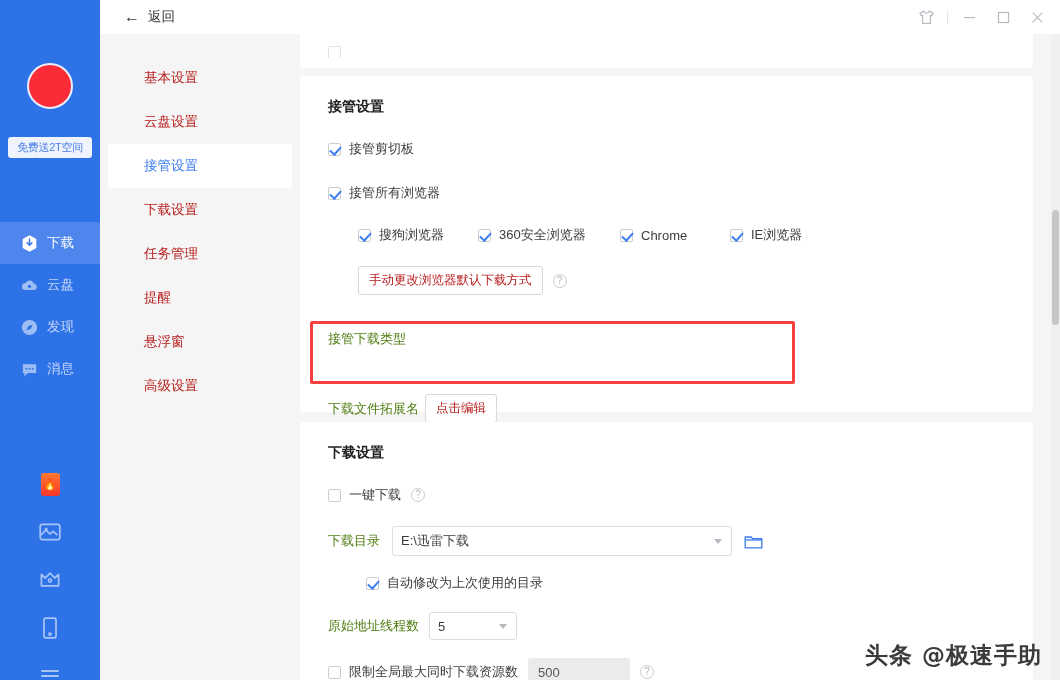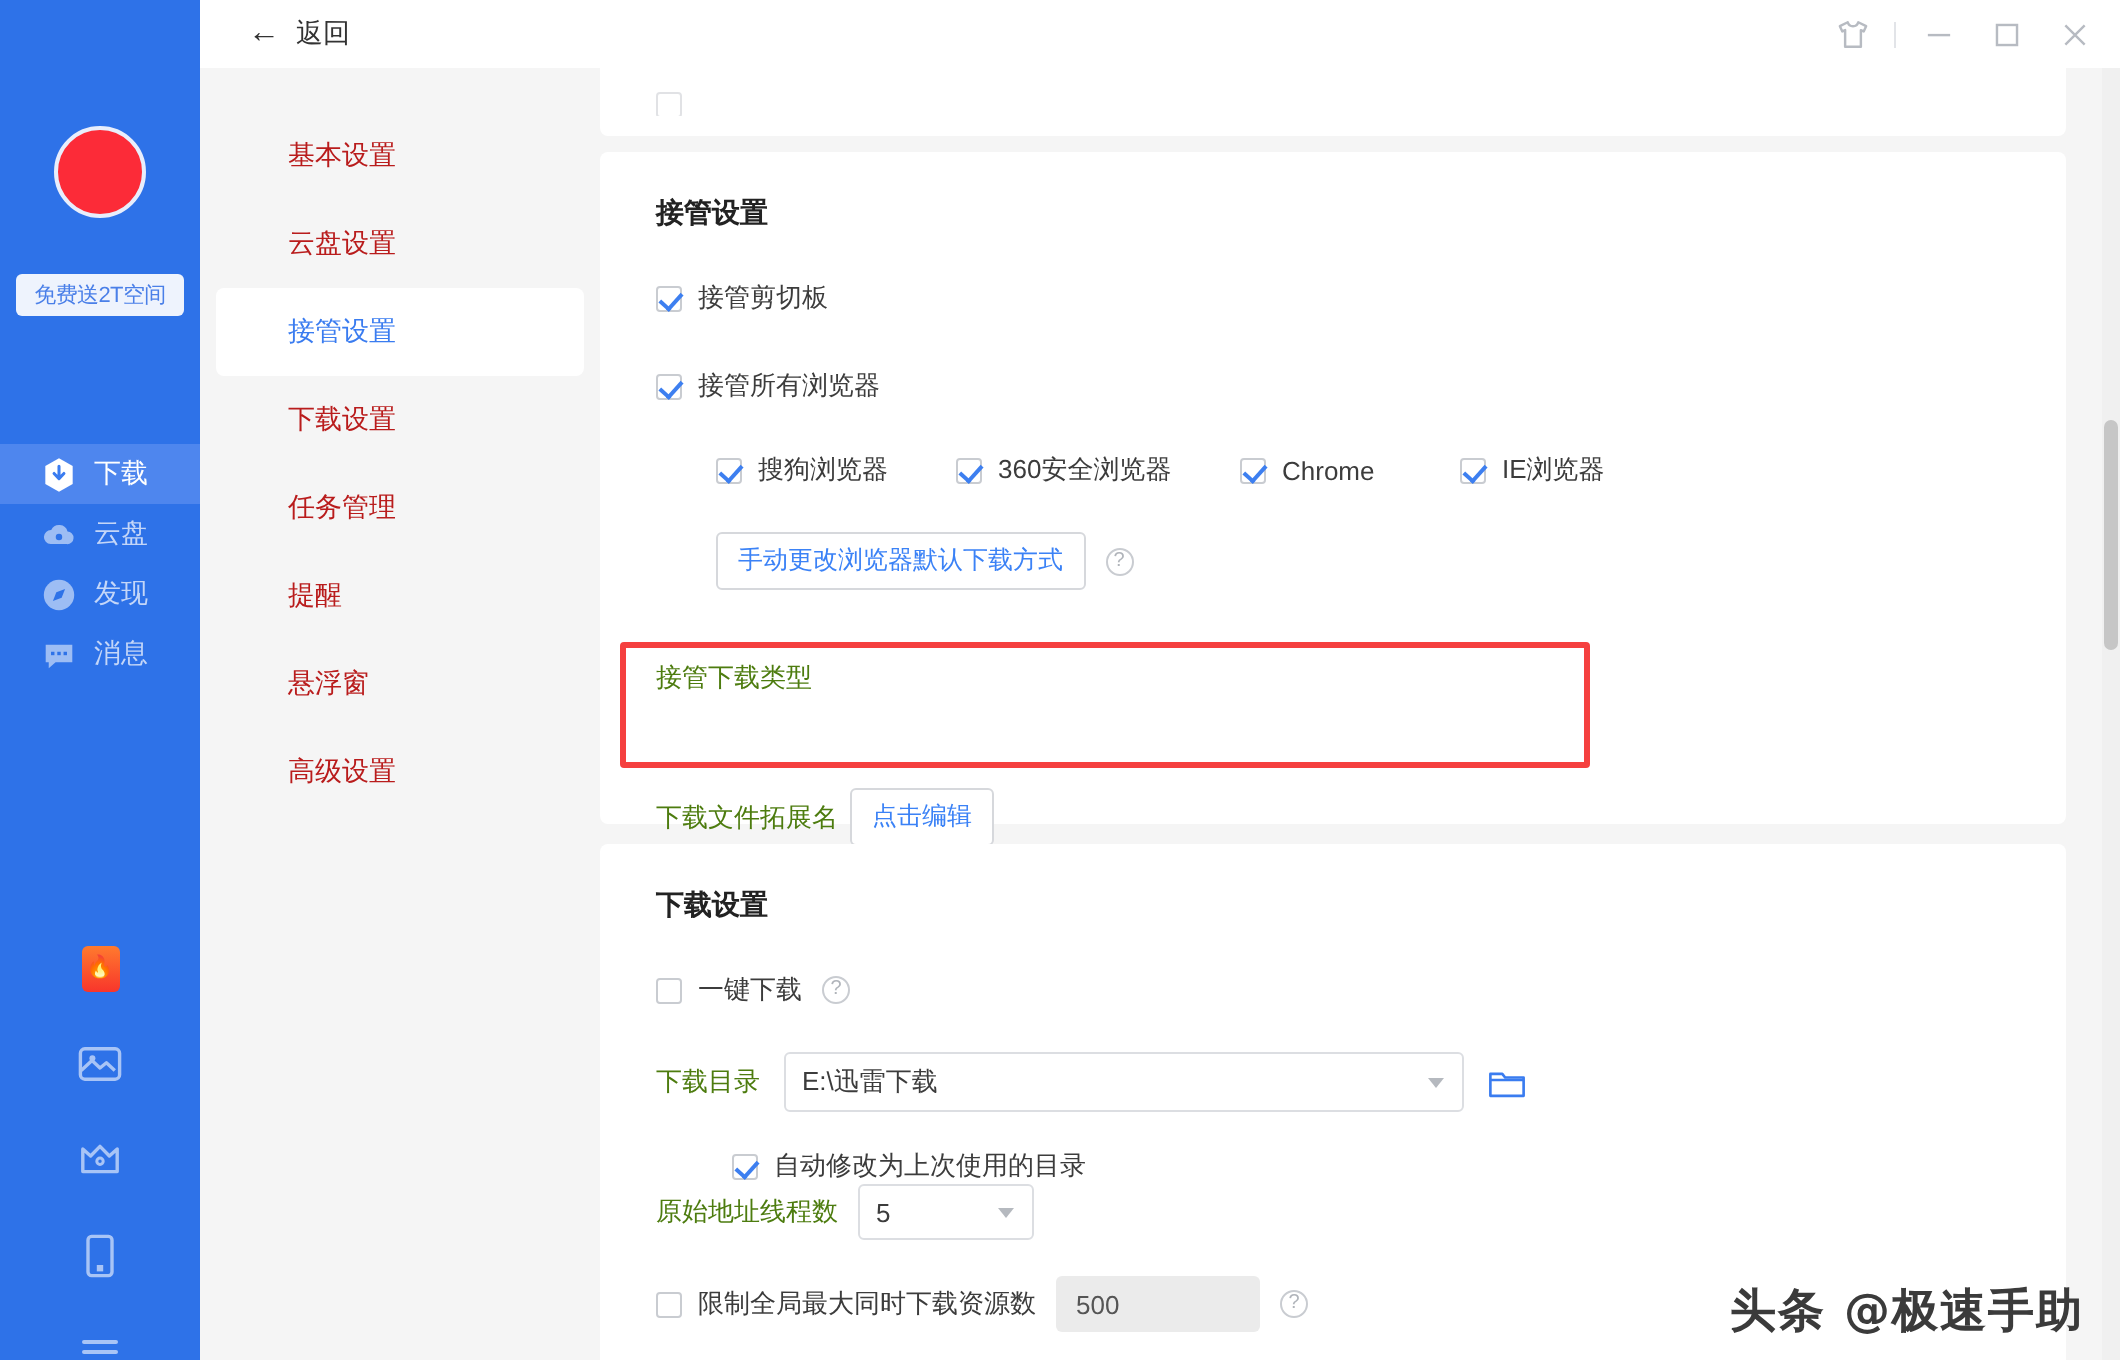--- a/index.html
+++ b/index.html
@@ -25,21 +25,21 @@
     background: #fc2b38; border: 2px solid #e8eefc;
   }
   .promo {
     position: absolute; left: 8px; top: 137px; width: 84px; height: 21px;
     background: #eef3fd; border-radius: 3px;
     display: flex; align-items: center; justify-content: center;
     color: #4a7fe8; font-size: 11px; letter-spacing: -0.3px;
   }
   .nav-list { position: absolute; left: 0; top: 222px; width: 100px; }
   .nav-item {
-    height: 30px; display: flex; align-items: center; padding-left: 20px;
+    height: 42px; display: flex; align-items: center; padding-left: 20px;
     color: #c4d6f8; font-size: 13.5px;
   }
   .nav-item.active { background: #4e86ee; color: #ffffff; }
   .nav-ico { width: 19px; height: 19px; margin-right: 8px; flex: 0 0 19px; }
   .nav-ico svg { display: block; }
   .rail-icons { position: absolute; left: 0; top: 460px; width: 100px; }
   .rail-ico-row { height: 48px; display: flex; align-items: center; justify-content: center; }
   .fire-badge {
     width: 19px; height: 23px; border-radius: 3px;
     background: linear-gradient(#ff7a2e, #f8352b);
@@ -114,21 +114,21 @@
 
   .help {
     width: 14px; height: 14px; border-radius: 50%;
     border: 1px solid #c9ccd1; color: #b0b4ba;
     font-size: 10px; line-height: 12px; text-align: center;
     flex: 0 0 14px;
   }
 
   .btn-outline {
     border: 1px solid #d6d8dc; border-radius: 3px;
-    background: #ffffff; color: #3b82f6;
+    background: #ffffff; color: #b91c1c;
     font-size: 12.5px; padding: 5px 10px; white-space: nowrap;
   }
 
   .redbox {
     position: absolute; border: 3px solid #f5403f; border-radius: 2px;
   }
 
   .field-label { color: #4d7c0f; font-size: 13px; white-space: nowrap; }
   .select {
     border: 1px solid #dcdee2; border-radius: 3px; background: #ffffff;
@@ -405,21 +405,21 @@
               <path d="M1.2 7.4h17.6" stroke="#3a7cf0" stroke-width="1.3"></path>
             </svg>
         </span>
       </div>
 
       <div class="row" style="margin-top:18px; padding-left:66px">
         <span class="cb checked"></span>
         <span class="cb-label">自动修改为上次使用的目录</span>
       </div>
 
-      <div class="row" style="padding-left:28px; gap:10px">
+      <div class="row" style="margin-top:20px; padding-left:28px; gap:10px">
         <span class="field-label">原始地址线程数</span>
         <span class="select" style="width:88px">
           <span>5</span>
           <span class="caret"></span>
         </span>
       </div>
 
       <div class="row" style="margin-top:18px; padding-left:28px; gap:10px">
         <span class="row">
           <span class="cb"></span>

